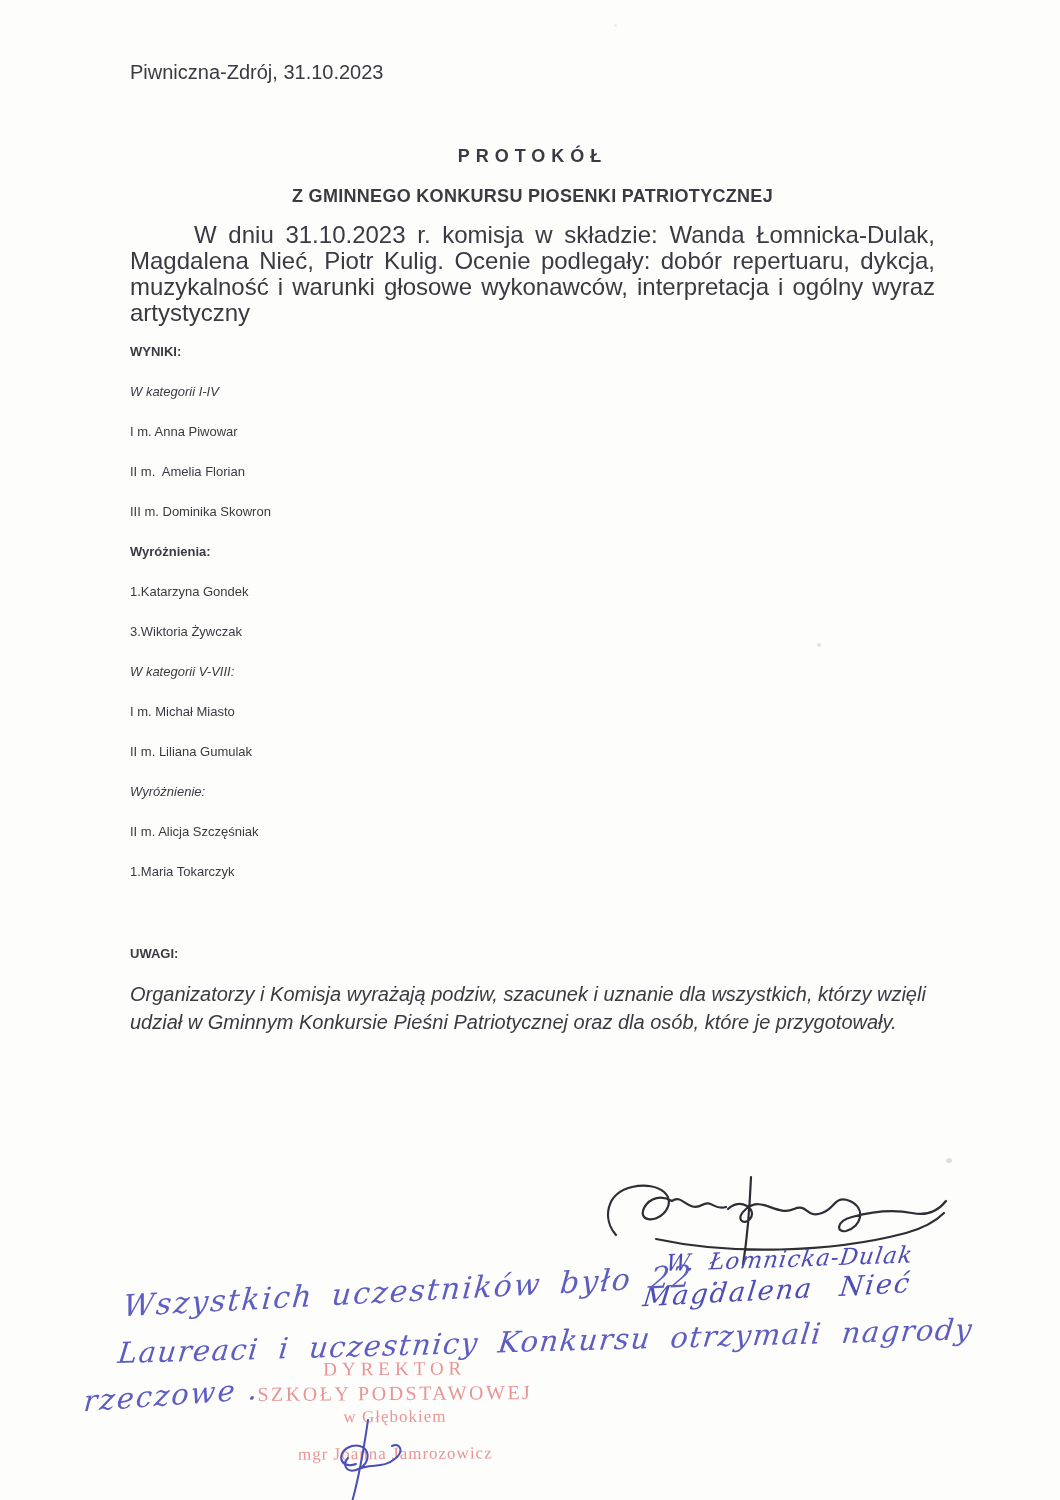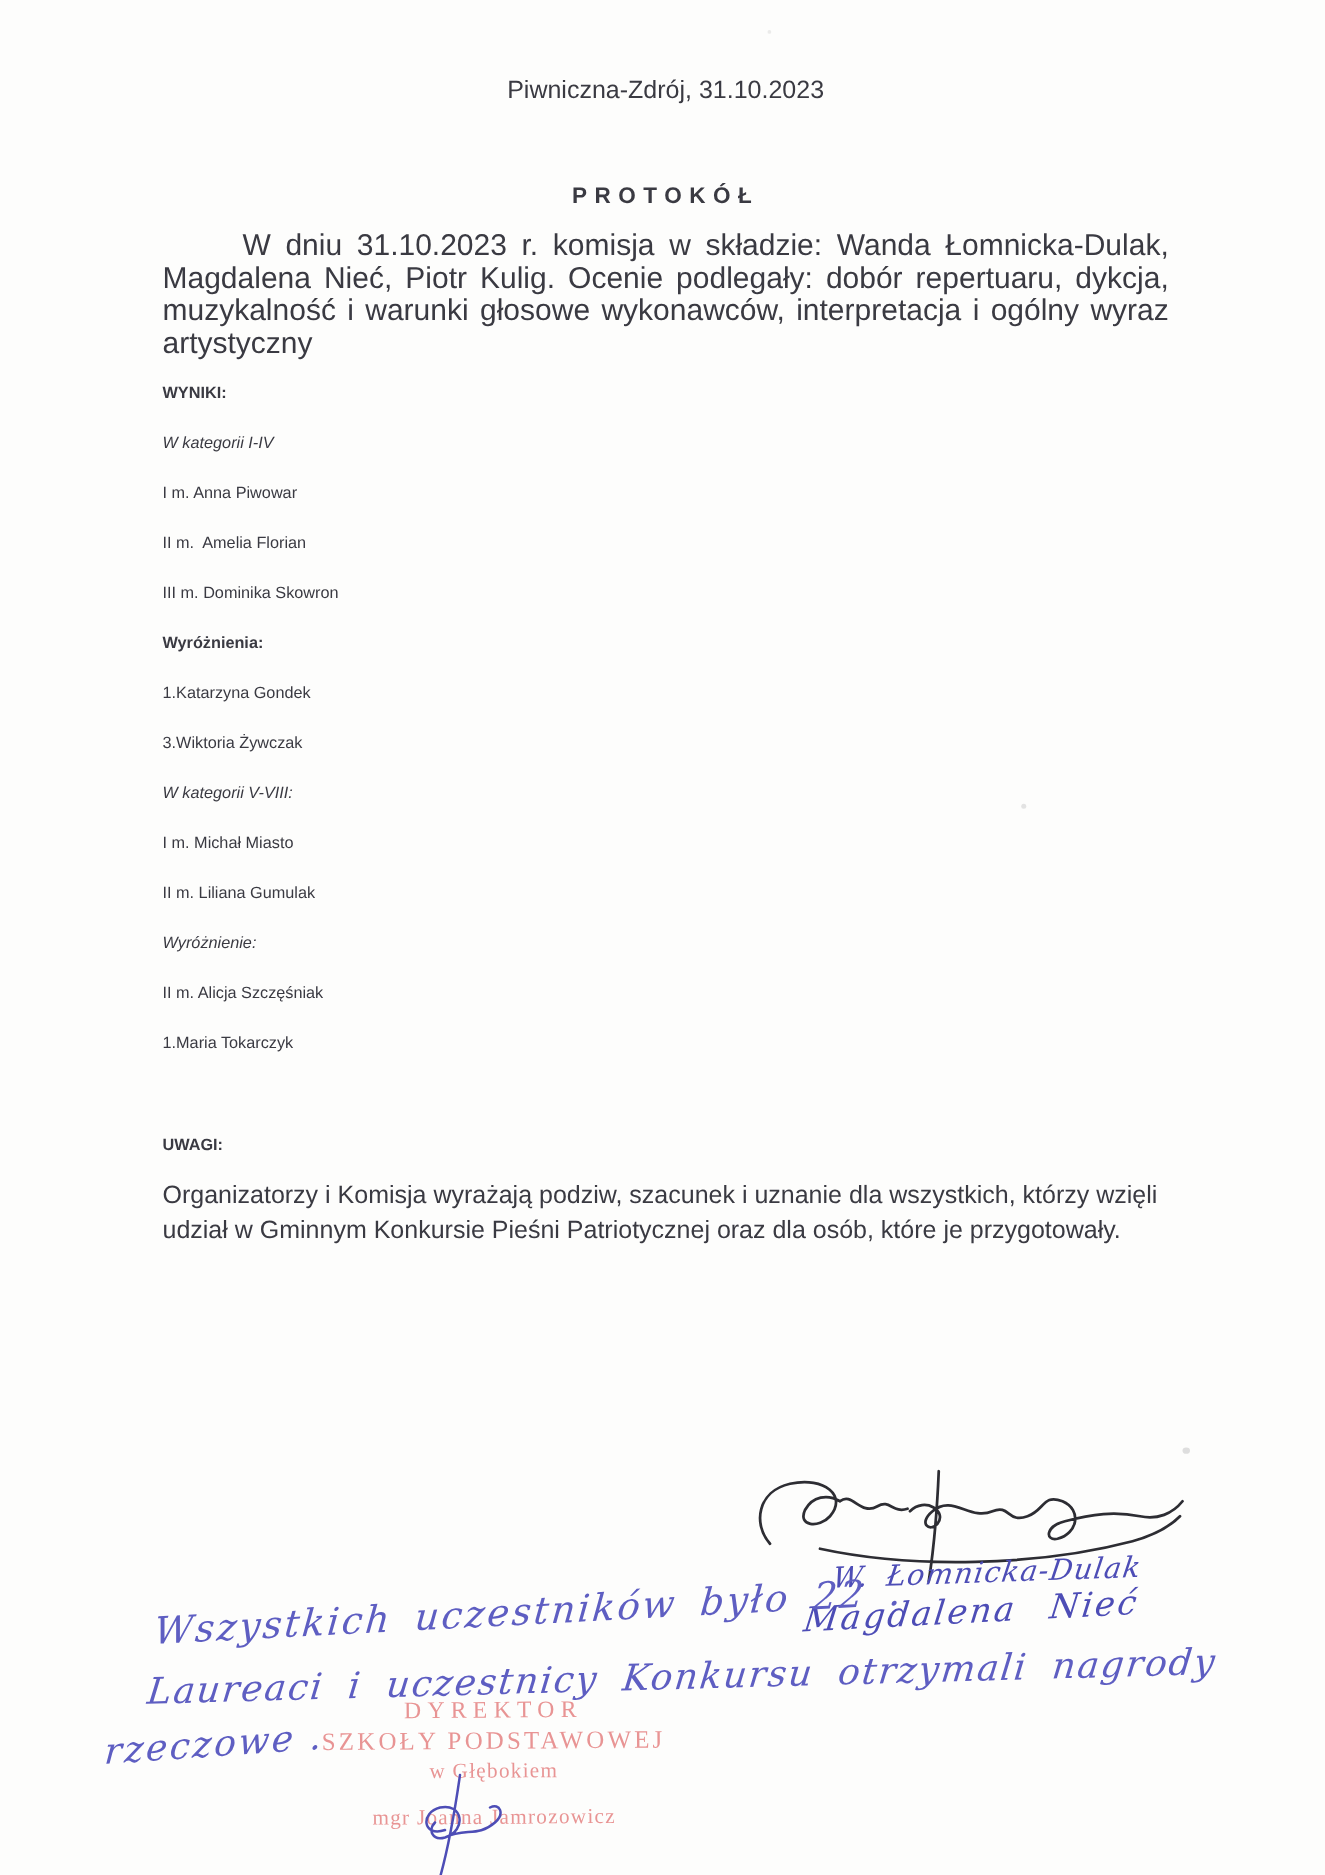--- a/index.html
+++ b/index.html
@@ -7,33 +7,33 @@
     --paper:#fdfdfc; --text:#3a3a42; --ink-blue:#5e5ec2; --ink-blue-strong:#4d4db6;
     --ink-black:#2d2d33; --stamp-red:#e47e7e;
   }
   html,body{margin:0;padding:0;background:var(--paper);}
   .page{
     position:relative; width:1060px; height:1500px; background:var(--paper);
     overflow:hidden; font-family:"Liberation Sans", sans-serif; color:var(--text);
   }
   .content{position:absolute; left:130px; top:0; width:805px; padding-top:60px;}
   .content p{margin:0; white-space:pre-wrap;}
-  .dateline{font-size:20px; line-height:24px; text-align:center; margin-bottom:60px !important;}
+  .dateline{font-size:20px; line-height:24px; text-align:left; margin-bottom:60px !important;}
   .doc-title{font-size:18px; line-height:24px; font-weight:bold; text-align:center;
     letter-spacing:6px; margin:0 0 16px !important;}
   .doc-subtitle{font-size:18px; line-height:24px; font-weight:bold; text-align:center;
     letter-spacing:.3px; margin:0 0 14px !important;}
   .org-par{font-size:20px; line-height:27px; text-align:center; margin-bottom:12px !important;}
   .committee-par{font-size:24px; line-height:26px; text-align:justify; text-indent:64px;
     margin-bottom:12px !important;}
   .entry{font-size:13px; line-height:28px; margin-bottom:12px !important;}
   .h-bold{font-weight:bold;}
   .h-cat{font-weight:normal; font-style:italic;}
   .remarks-head{margin-top:54px !important;}
-  .remarks-par{font-size:20px; line-height:28px;}
+  .remarks-par{font-size:20px; line-height:28px;font-style:italic;}
   
   .hw{
     position:absolute; font-family:"DejaVu Serif", serif; font-style:italic;
     color:var(--ink-blue); white-space:pre; transform-origin:left top;
   }
   .hw-note1{left:125px; top:1288px; font-size:30px; letter-spacing:2px; word-spacing:7px;
     transform:rotate(-3deg) skewX(-8deg);}
   .hw-note2{left:120px; top:1336px; font-size:29px; letter-spacing:1.5px; word-spacing:9px;
     transform:rotate(-1.6deg) skewX(-8deg);}
   .hw-note3{left:85px; top:1384px; font-size:29px; letter-spacing:2px;
@@ -63,20 +63,21 @@
 </style>
 </head>
 <body>
 
 <div class="page">
 
   <div class="content">
     <p class="dateline">Piwniczna-Zdrój, 31.10.2023</p>
 
     <p class="doc-title">PROTOKÓŁ</p>
+    <p class="doc-subtitle">Z GMINNEGO KONKURSU PIOSENKI PATRIOTYCZNEJ</p>
 
     <p class="committee-par">W dniu 31.10.2023 r. komisja w składzie: Wanda Łomnicka-Dulak, Magdalena Nieć, Piotr Kulig. Ocenie podlegały: dobór repertuaru, dykcja, muzykalność i warunki głosowe wykonawców, interpretacja i ogólny wyraz artystyczny</p>
 
     <p class="entry h-bold">WYNIKI:</p>
 
     <p class="entry h-cat">W kategorii I-IV</p>
     <p class="entry">I m. Anna Piwowar</p>
     <p class="entry">II m.  Amelia Florian</p>
     <p class="entry">III m. Dominika Skowron</p>
 

